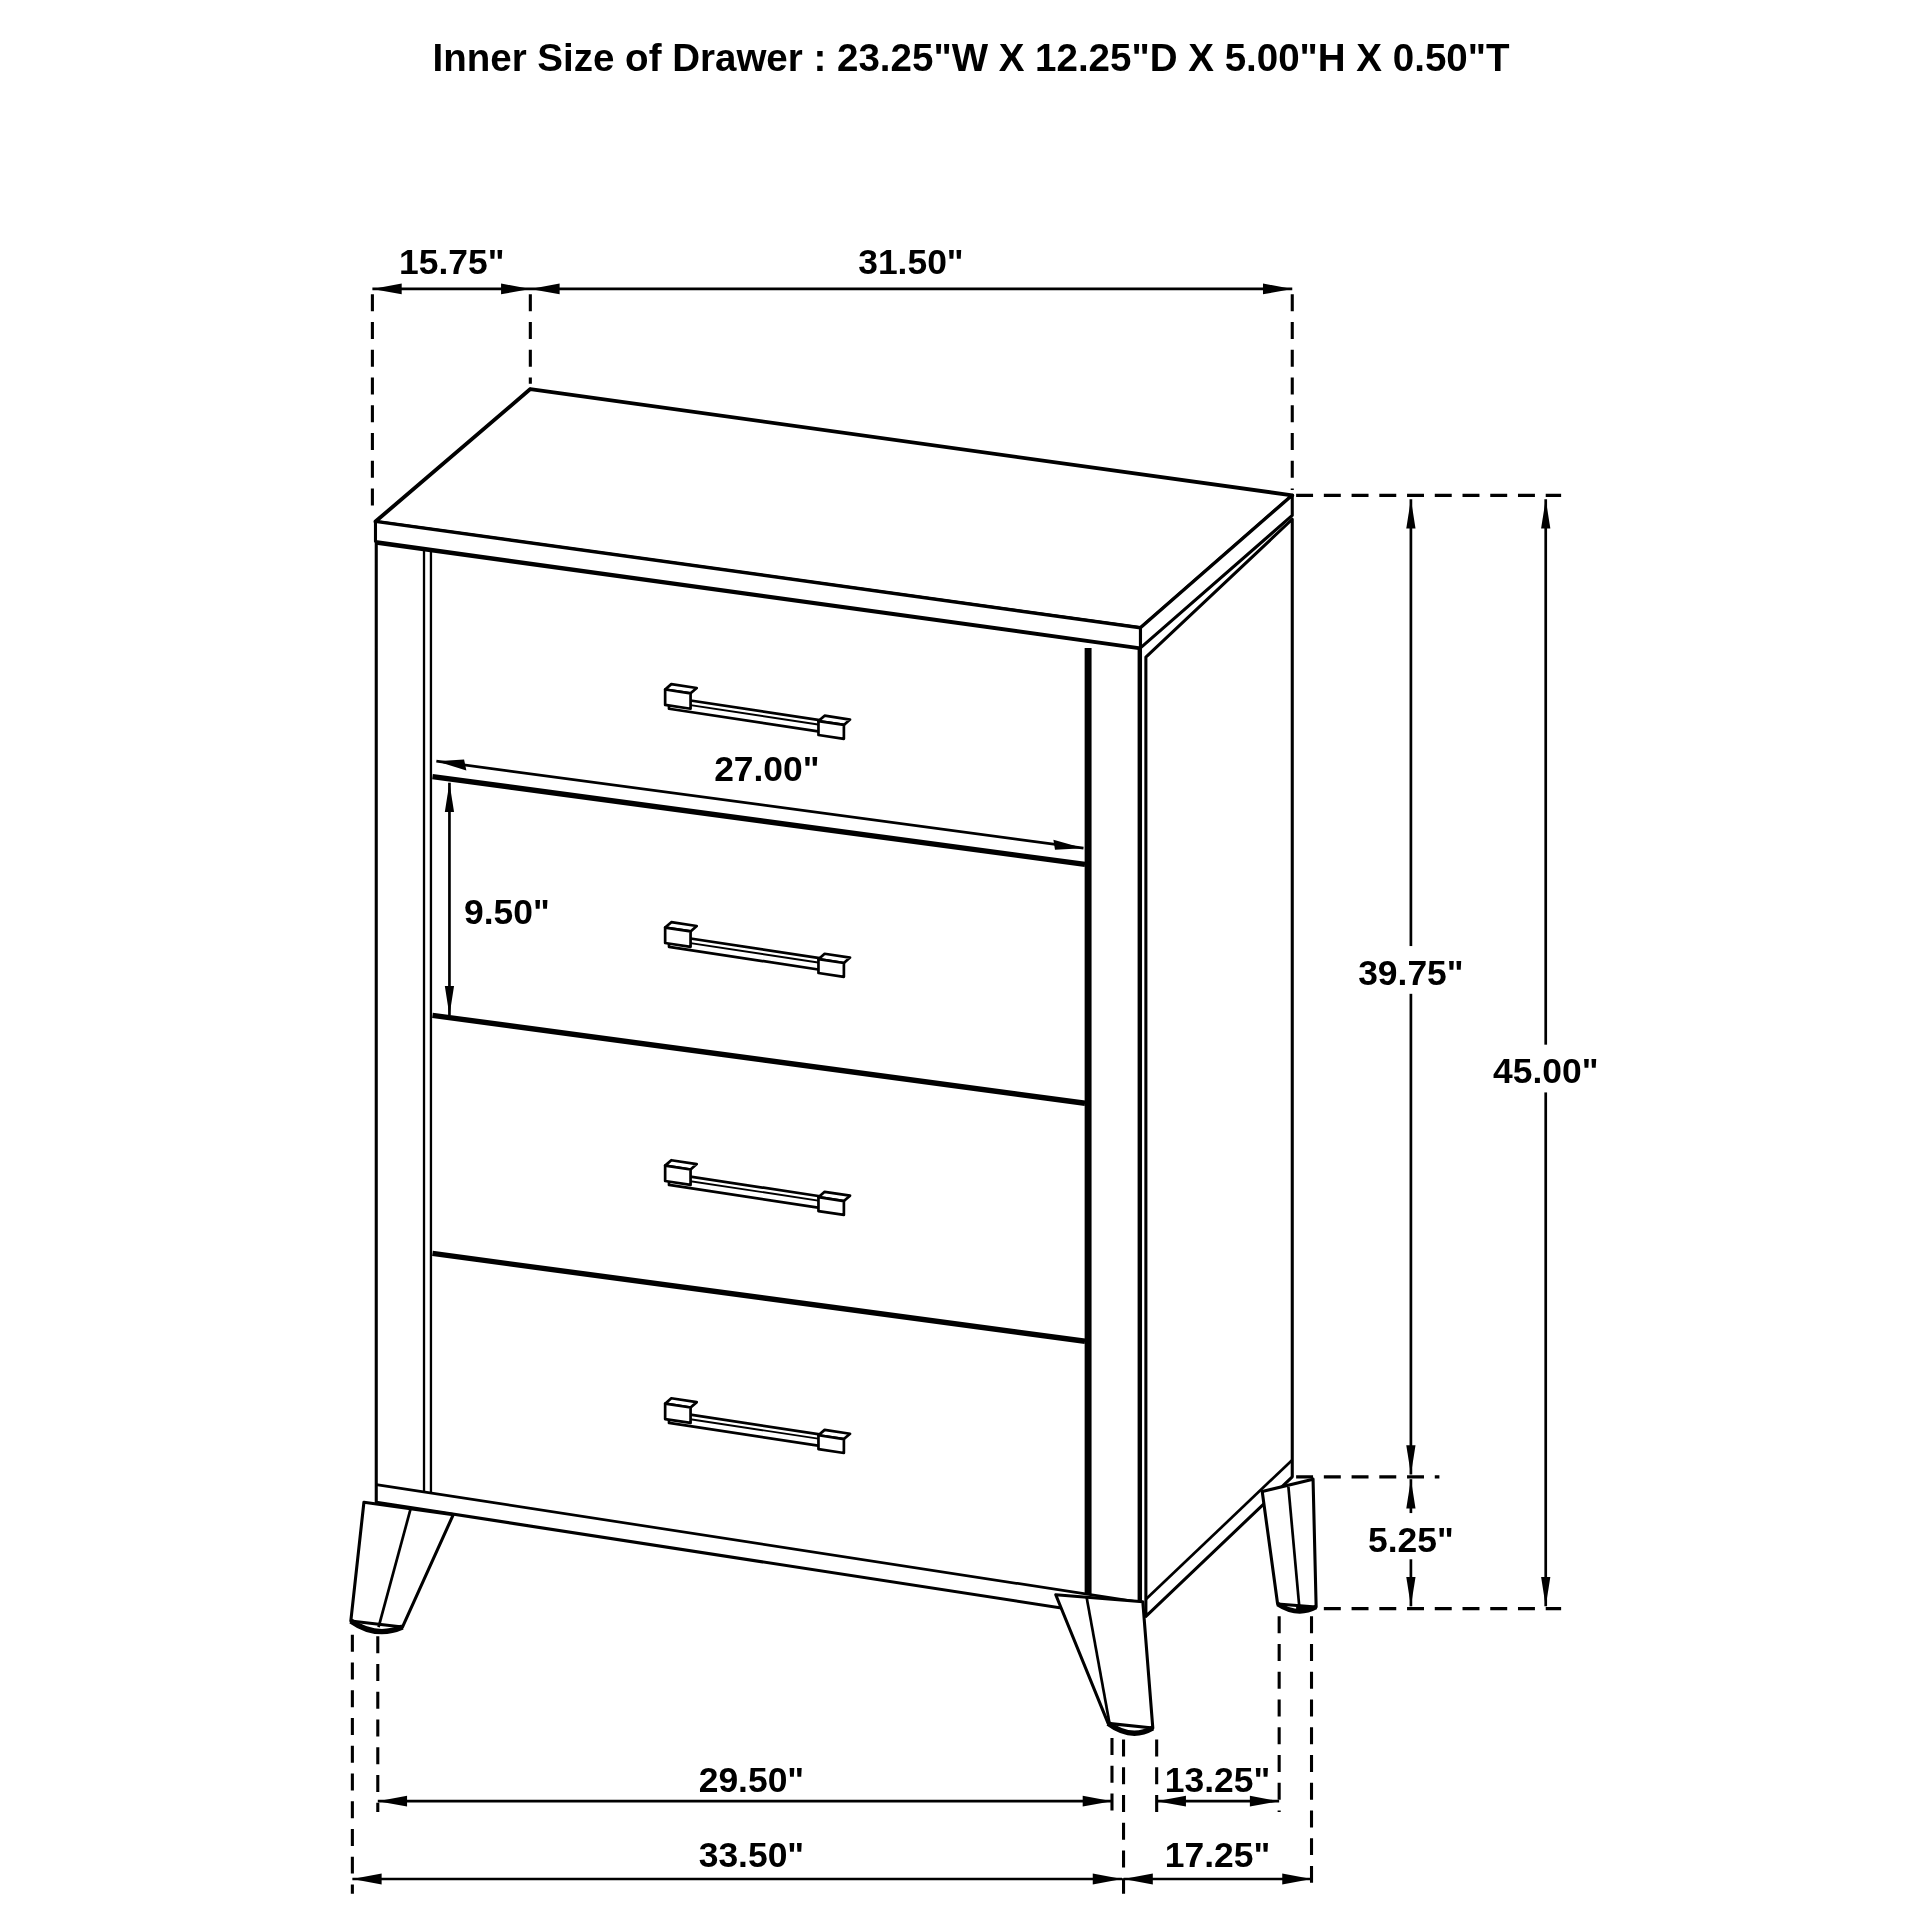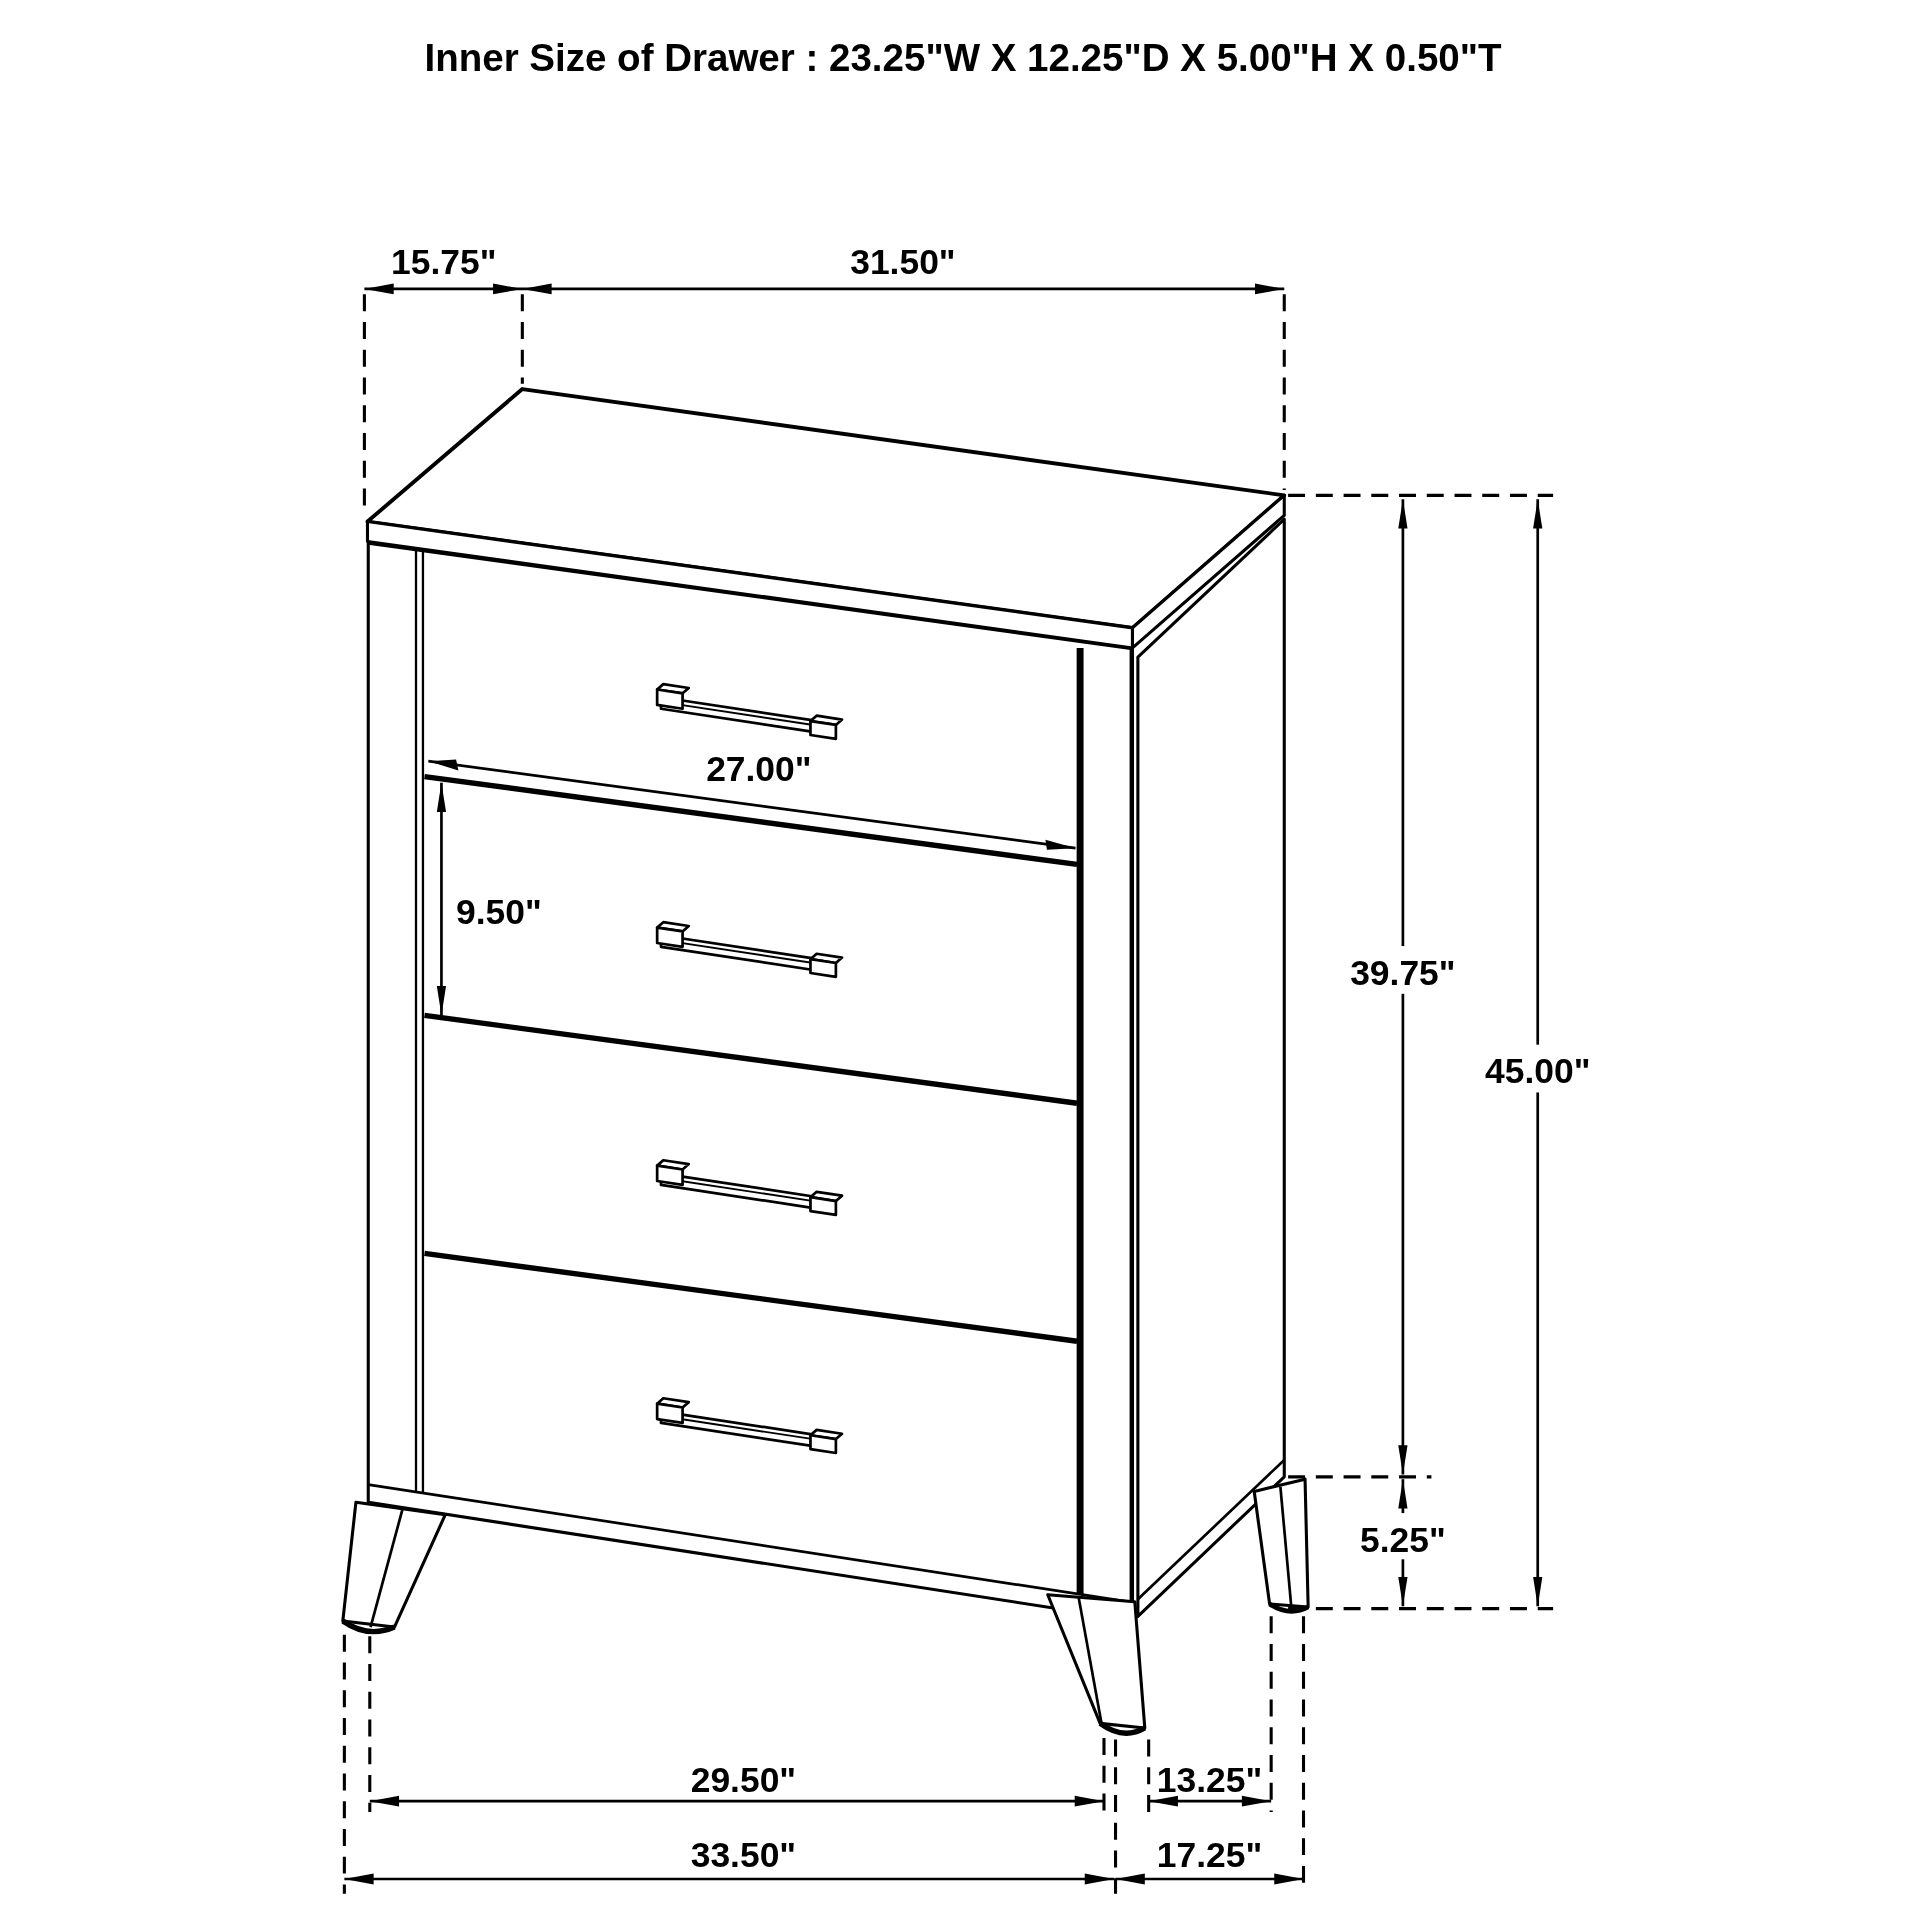--- a/index.html
+++ b/index.html
@@ -1,17 +1,17 @@
 <!DOCTYPE html>
 <html style="font-size:12.3px"><head>
 <meta charset="utf-8">
 <style>
   html,body{margin:0;padding:0;background:#ffffff;}
   body{width:1926px;height:1926px;position:relative;font-family:"Liberation Sans",sans-serif;}
-  #stage{position:absolute;inset:0;}
+  #stage{position:absolute;inset:0;margin-left:8px;}
   svg{display:block;}
   text{font-family:"Liberation Sans",sans-serif;font-weight:bold;fill:#000000;}
   .dim-label{font-size:46px;}
   .title{font-size:50px;}
   .ln{stroke:#000000;fill:none;}
   .outline{stroke:#000000;fill:#ffffff;}
   .arrow{fill:#000000;stroke:none;}
   .dash{stroke:#000000;fill:none;stroke-dasharray:22 14;}
   .labelbg{fill:#ffffff;stroke:none;}
 </style>

